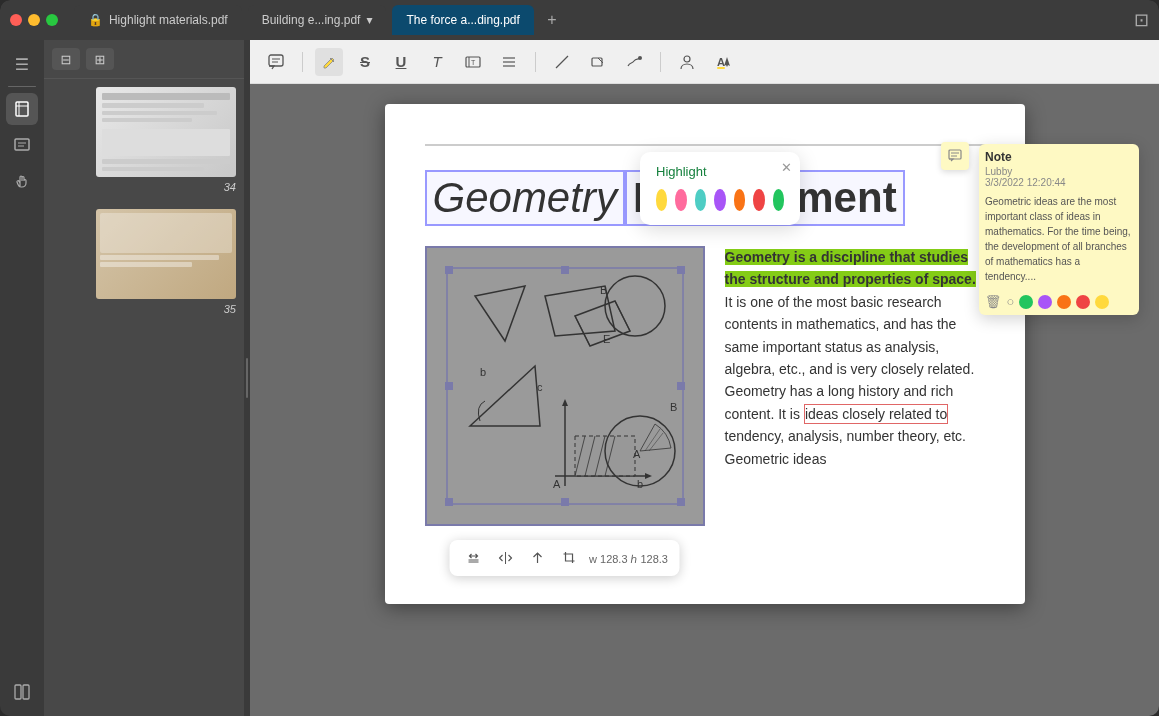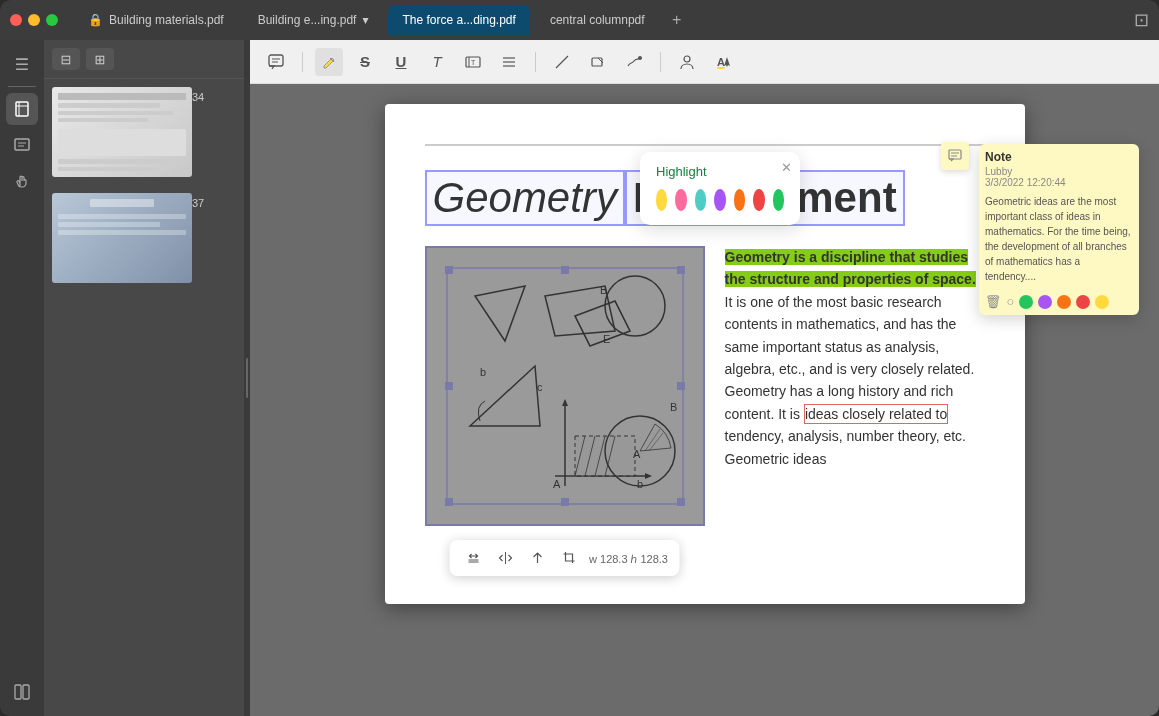--- a/index.html
+++ b/index.html
@@ -119,23 +119,24 @@
     }
     .thumb-divider::after {
       content: '';
       width: 2px; height: 40px;
       background: #666;
       border-radius: 2px;
     }
     .thumb-item {
       padding: 8px;
       display: flex;
-      flex-direction: row;
-      align-items: flex-start;
-      cursor: pointer;
+      flex-direction: column;
+      align-items: flex-end;
+      cursor: pointer;
+      font-style: italic;
     }
     .thumb-img {
       width: 140px; height: 90px;
       background: #fff;
       border-radius: 3px;
       overflow: hidden;
       position: relative;
     }
     .thumb-num {
       margin-top: 4px;
@@ -402,31 +403,28 @@
 <body>
 
 <div class="titlebar">
   <div class="traffic-lights">
     <div class="traffic-light tl-close"></div>
     <div class="traffic-light tl-min"></div>
     <div class="traffic-light tl-max"></div>
   </div>
   <div class="tab">
     <span>🔒</span>
-    <span>Building materials.pdf</span>
+    <span>Highlight materials.pdf</span>
   </div>
   <div class="tab">
     <span>Building e...ing.pdf</span>
     <span>▾</span>
   </div>
   <div class="tab active">
     <span>The force a...ding.pdf</span>
-  </div>
-  <div class="tab">
-    <span>central columnpdf</span>
   </div>
   <div class="tab-add">+</div>
   <div class="titlebar-right">⊡</div>
 </div>
 
 <div class="app-body">
 
   <div class="icon-sidebar">
     <div class="icon-btn">☰</div>
     <div class="icon-btn" style="height:1px;background:#666;width:28px;margin:2px 0;"></div>
@@ -472,28 +470,27 @@
           <div style="height:5px;background:#ccc;border-radius:1px;width:70%;"></div>
           <div style="height:30px;background:#ddd;border-radius:1px;margin-top:4px;"></div>
           <div style="height:5px;background:#ccc;border-radius:1px;"></div>
           <div style="height:5px;background:#ccc;border-radius:1px;width:80%;"></div>
         </div>
       </div>
       <div class="thumb-num">34</div>
     </div>
     <div class="thumb-item">
       <div class="thumb-img">
-        <div style="width:100%;height:100%;background:linear-gradient(135deg,#b8c8d8,#8090a8);display:flex;flex-direction:column;padding:6px;gap:3px;">
-          <div style="height:8px;background:rgba(255,255,255,0.4);border-radius:1px;width:50%;margin:0 auto 4px;"></div>
-          <div style="height:5px;background:rgba(255,255,255,0.3);border-radius:1px;"></div>
-          <div style="height:5px;background:rgba(255,255,255,0.3);border-radius:1px;width:80%;"></div>
-          <div style="height:5px;background:rgba(255,255,255,0.3);border-radius:1px;"></div>
+        <div style="width:100%;height:100%;background:linear-gradient(135deg,#d4c4a8,#c0a880);display:flex;flex-direction:column;padding:4px;gap:2px;">
+          <div style="height:40px;background:rgba(255,255,255,0.3);border-radius:2px;"></div>
+          <div style="height:5px;background:rgba(255,255,255,0.4);border-radius:1px;width:90%;"></div>
+          <div style="height:5px;background:rgba(255,255,255,0.4);border-radius:1px;width:70%;"></div>
         </div>
       </div>
-      <div class="thumb-num">37</div>
+      <div class="thumb-num">35</div>
     </div>
   </div>
 
   <div class="thumb-divider"></div>
 
   <div class="main-content">
 
     <div class="toolbar">
       <div class="toolbar-btn">
         <svg width="16" height="16" viewBox="0 0 16 16" fill="none">

